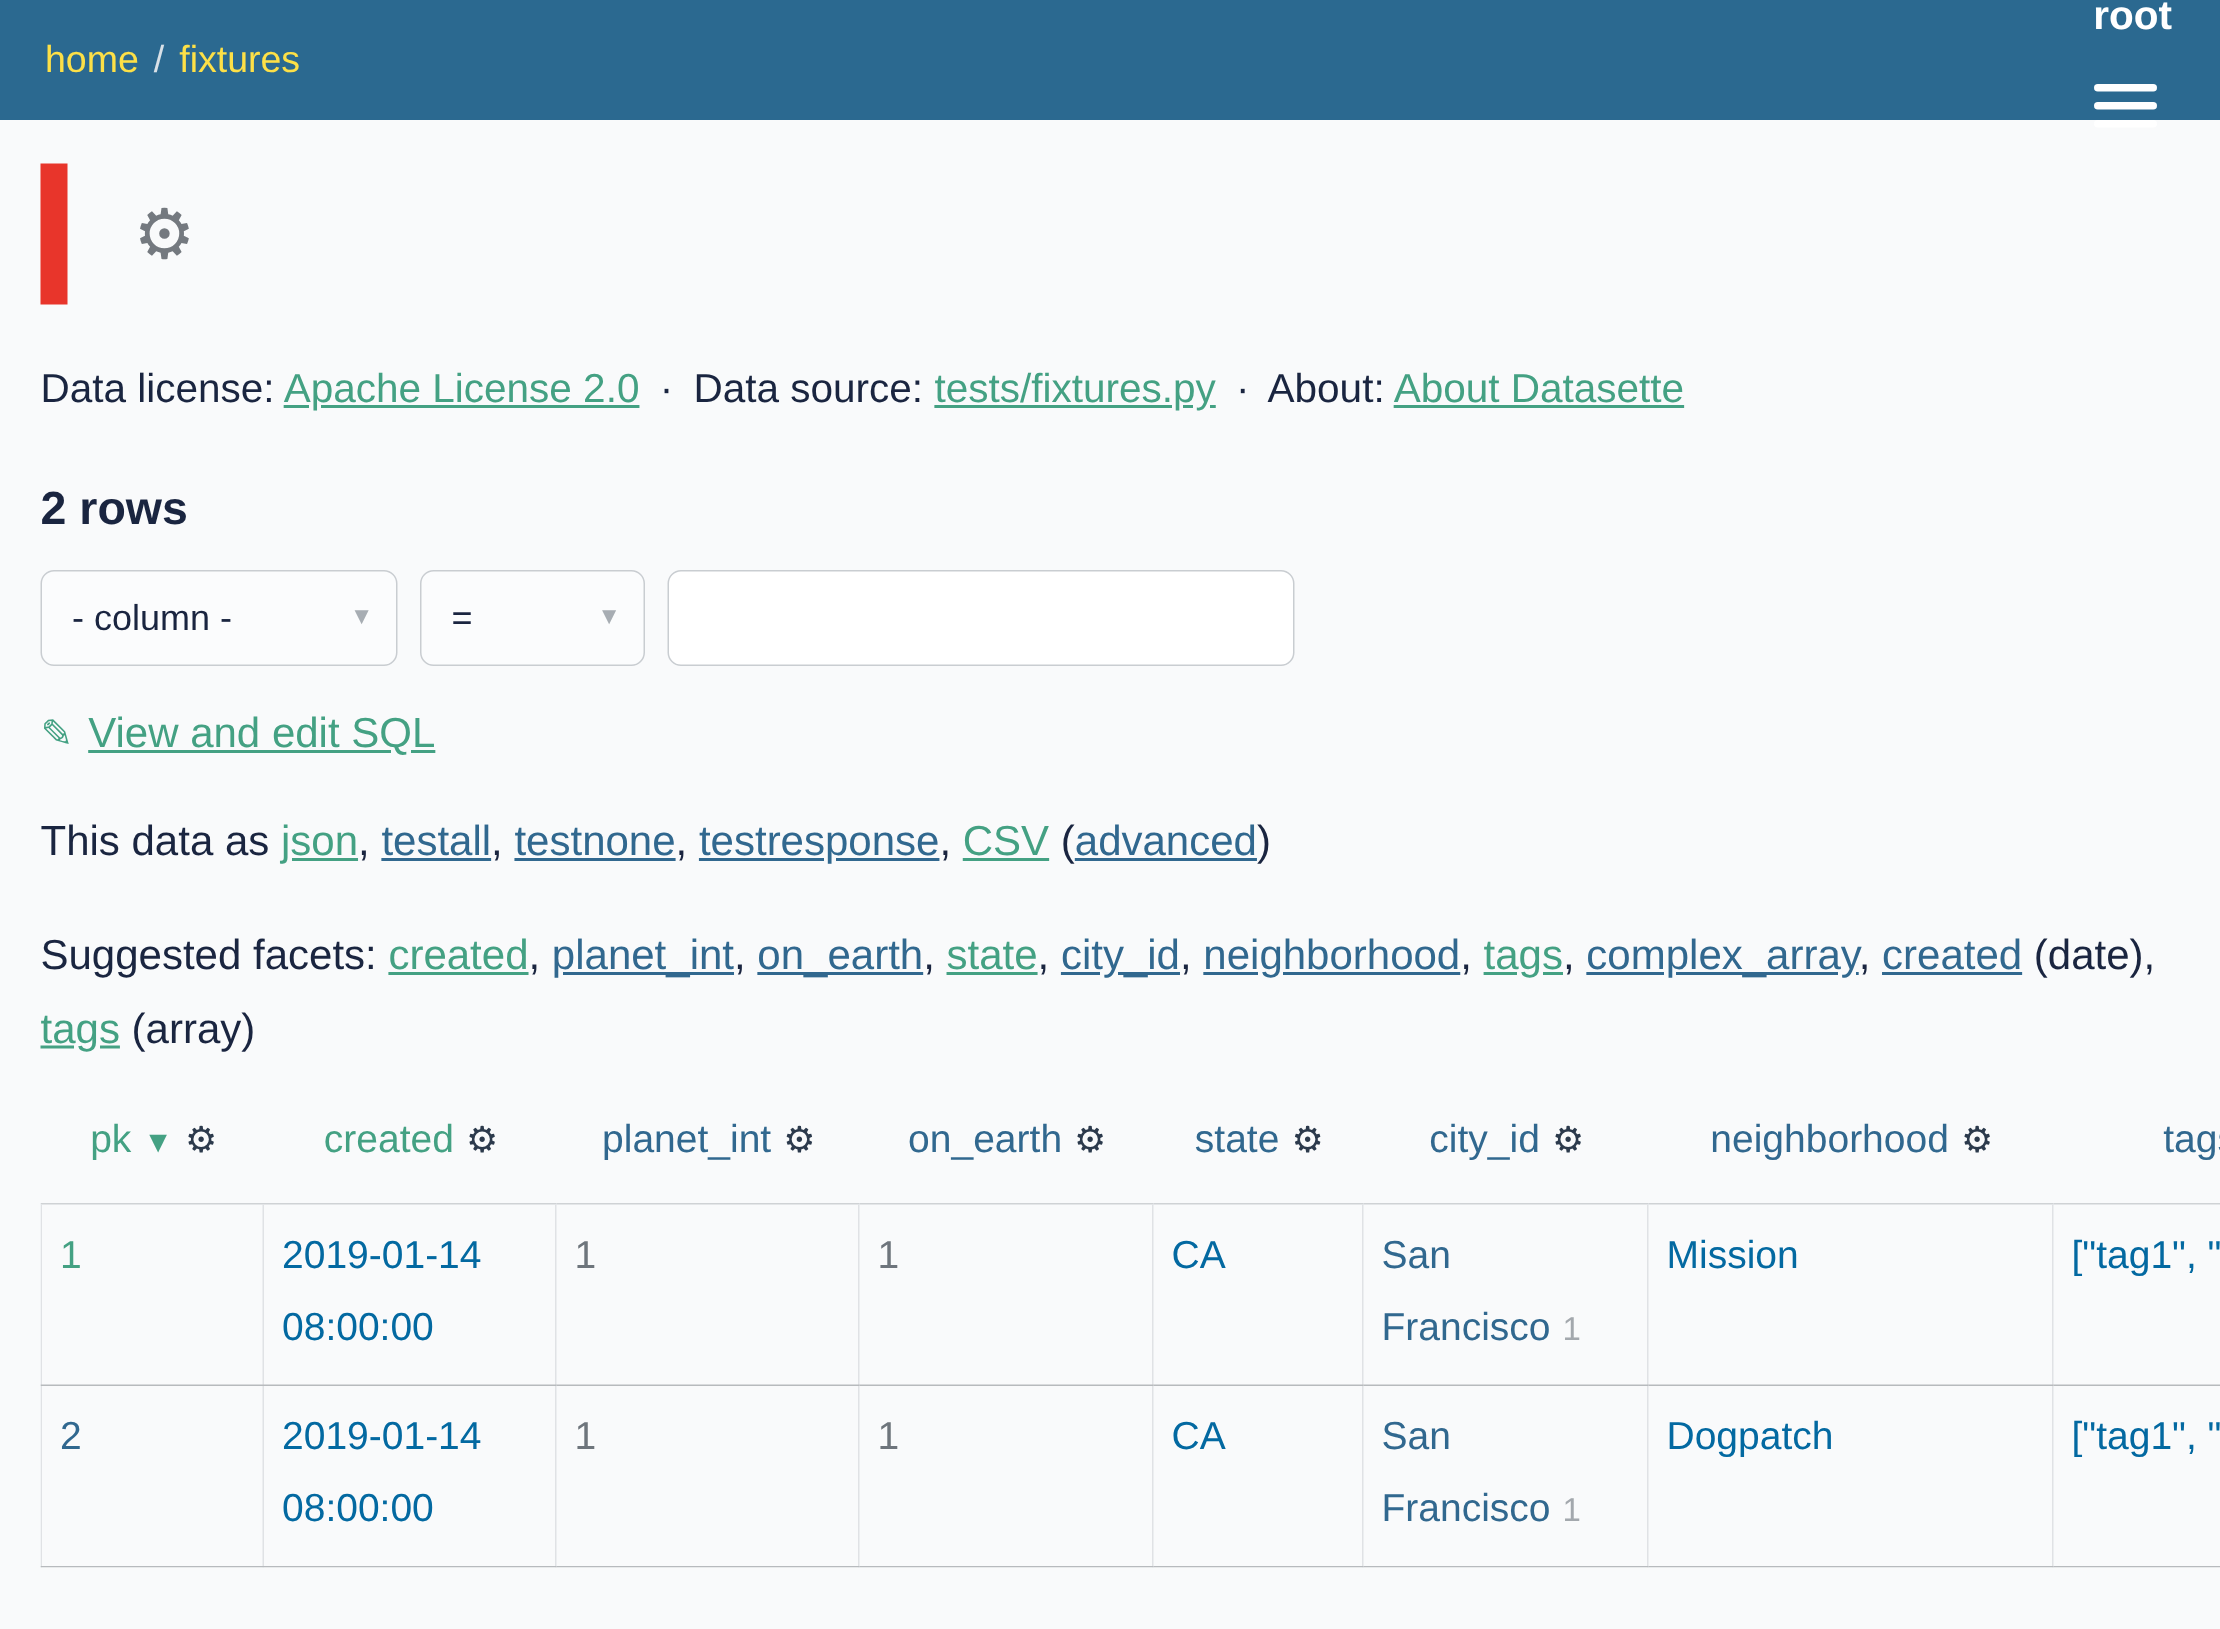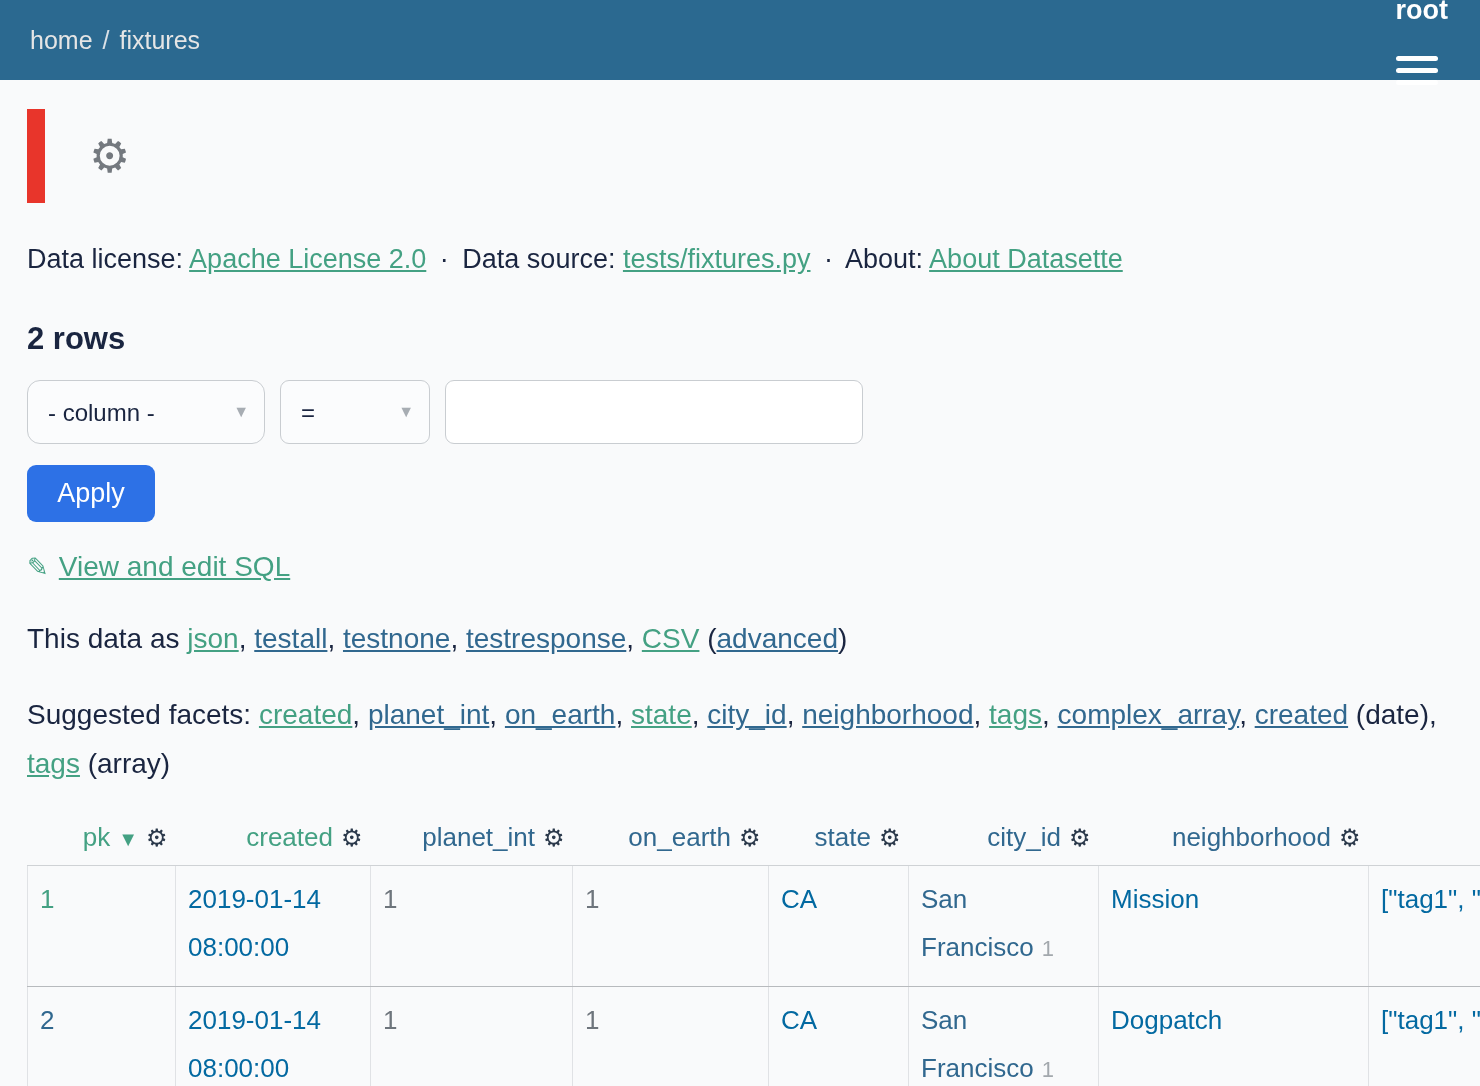--- a/index.html
+++ b/index.html
@@ -14,21 +14,21 @@
   .blue  { color: #31688f; }
   .navy  { color: #0369a1; }
 
   
   .topnav {
     height: 80px; background: #2b6990;
     display: flex; align-items: center; justify-content: space-between;
     padding: 0 32px 0 30px;
   }
   .breadcrumb { font-size: 25px; color: #d9e1e7; }
-  .breadcrumb a { color: #e5e5e5; text-decoration: none; }
+  .breadcrumb a { color: #fde047; text-decoration: none; }
   .breadcrumb .sep { margin: 0 10px; }
   .nav-right { display: flex; align-items: flex-start; gap: 30px; flex-direction: column; }
   .nav-user { color: #ffffff; font-weight: bold; font-size: 27px; text-decoration: none; }
   .hamburger { display: flex; flex-direction: column; gap: 7px; cursor: pointer; }
   .hamburger span { display: block; width: 42px; height: 5px; background: #ffffff; border-radius: 3px; }
 
   main { padding: 0 30px 0 27px; }
 
   
   .title-row { display: flex; align-items: center; margin-top: 28px; height: 96px; }
@@ -46,21 +46,21 @@
   
   .filter-row { margin-top: 23px; display: flex; gap: 15px; align-items: center; }
   .select-wrap { position: relative; }
   .select-wrap select {
     appearance: none; -webkit-appearance: none;
     height: 64px; font-size: 24px; color: #1a2540;
     font-family: "Liberation Sans", "DejaVu Sans", sans-serif;
     background: #fbfcfd; border: 1px solid #c9cdd1; border-radius: 9px;
     padding: 0 44px 0 20px;
   }
-  .select-col select { width: 238px; border-radius: 13px; }
+  .select-col select { width: 238px; }
   .select-op  select { width: 150px; }
   .select-arrow {
     position: absolute; right: 16px; top: 50%; transform: translateY(-50%);
     font-size: 16px; color: #a7adb3; pointer-events: none;
   }
   .filter-value {
     width: 418px; height: 64px; background: #ffffff;
     border: 1px solid #c9cdd1; border-radius: 9px;
     font-size: 24px; padding: 0 18px; color: #1a2540;
     font-family: "Liberation Sans", "DejaVu Sans", sans-serif;
@@ -79,22 +79,22 @@
   .facets-line { margin-top: 36px; font-size: 28px; line-height: 1.74; max-width: 1420px; }
 
   
   .table-wrap { margin-top: 28px; width: 1453px; overflow: hidden; }
   table { border-collapse: collapse; table-layout: fixed; width: 1565px; }
   col.c-pk { width: 148px; } col.c-created { width: 195px; }
   col.c-planet { width: 202px; } col.c-earth { width: 196px; }
   col.c-state { width: 140px; } col.c-city { width: 190px; }
   col.c-hood { width: 270px; } col.c-tags { width: 224px; }
   th {
-    text-align: right; font-weight: normal; font-size: 26px;
-    padding: 6px 8px 12px 10px; vertical-align: bottom;
+    text-align: center; font-weight: normal; font-size: 26px;
+    padding: 6px 8px 27px 10px; vertical-align: bottom;
     border-bottom: 1px solid #cfd2d5; white-space: nowrap;
   }
   th a { text-decoration: none; }
   .th-gear { color: #2c3a4c; font-size: 24px; text-decoration: none; margin-left: 8px; }
   .sort-icon { color: #44a183; font-size: 20px; margin-left: 8px; }
   td {
     font-size: 26px; line-height: 1.84; vertical-align: top;
     padding: 10px 14px 14px 12px;
     border-bottom: 1px solid #b7babd; border-right: 1px solid #e0e2e5;
     overflow: hidden;
@@ -150,21 +150,20 @@
     </div>
     <div class="select-wrap select-op">
       <select>
         <option>=</option>
       </select>
       <span class="select-arrow">▼</span>
     </div>
     <input class="filter-value" type="text" value="" style="">
   </div>
 
-  <button class="apply-btn">Apply</button>
 
   <p class="sql-line">
     <span class="pencil">✎</span><a class="green">View and edit SQL</a>
   </p>
 
   <p class="export-line">
     <span>This data as </span><a class="green">json</a><span>, </span><a class="blue">testall</a><span>, </span><a class="blue">testnone</a><span>, </span><a class="blue">testresponse</a><span>, </span><a class="green">CSV</a><span> (</span><a class="blue">advanced</a><span>)</span>
   </p>
 
   <p class="facets-line">

